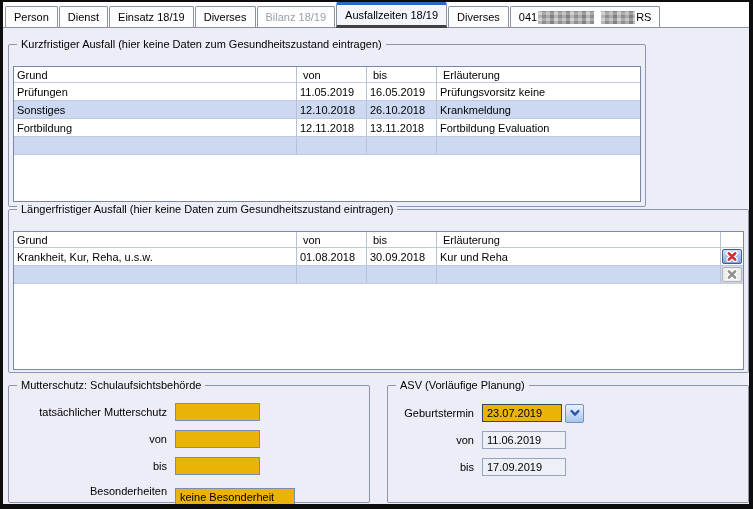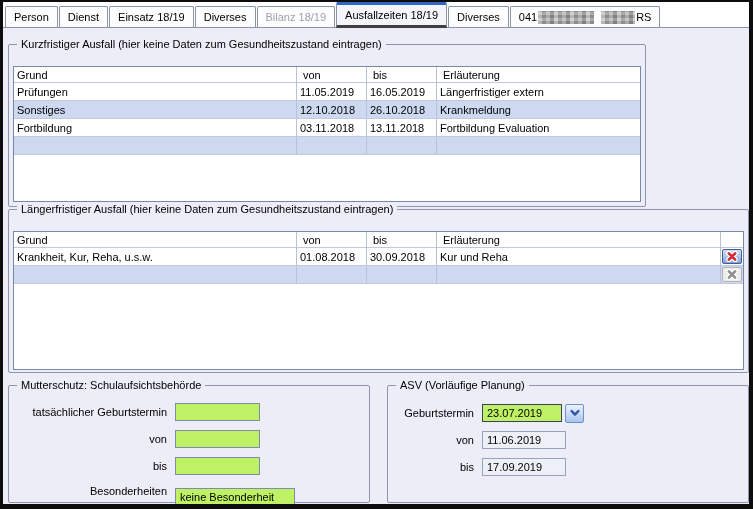--- a/index.html
+++ b/index.html
@@ -78,21 +78,21 @@
     display:flex; align-items:center; justify-content:center; cursor:pointer;
   }
   .delbtn.disabled { border-color:#b2b2b2; background:#ececec; cursor:default; }
   .delbtn .x-icon { display:flex; }
   
   .frow { position:absolute; left:0; right:0; height:18px; display:flex; align-items:center; }
   .flabel { text-align:right; padding-right:8px; line-height:17px; white-space:nowrap; }
   #gb-mutter .flabel { width:166px; }
   #gb-asv    .flabel { width:94px; }
   .field {
-    height:18px; border:1px solid #7f8bae; background:#bef264;
+    height:18px; border:1px solid #7f8bae; background:#eab308;
     font-family:"Liberation Sans", sans-serif; font-size:11px; color:#000;
     padding:0 4px; outline:none;
   }
   .field.w85  { width:85px; }
   .field.w120 { width:120px;margin-top:12px; }
   .field.w80  { width:80px; }
   .field.w84  { width:84px; }
   .field.combo { border-color:#39425e; }
   .field.ro { background:#eef0f8; border-color:#99a2bd; }
   .ddbtn {
@@ -142,21 +142,21 @@
             <span class="req"></span>
             <span>Erläuterung</span>
           </div>
         <div class="cell"></div>
       </div>
 
       <div class="trow">
         <div class="cell">Prüfungen</div>
         <div class="cell">11.05.2019</div>
         <div class="cell">16.05.2019</div>
-        <div class="cell">Längerfristiger extern</div>
+        <div class="cell">Prüfungsvorsitz keine</div>
         <div class="cell">
             <button class="delbtn">
               <span class="x-icon">
                 <svg width="12" height="11" viewBox="0 0 14 14">
                   <path d="M3 3 L11 11 M11 3 L3 11" stroke="#ffffff" stroke-width="6.5" stroke-linecap="round" fill="none"></path>
                   <path d="M3 3 L11 11 M11 3 L3 11" stroke="#d42a34" stroke-width="3.4" stroke-linecap="round" fill="none"></path>
                 </svg>
               </span>
             </button>
           </div>
@@ -174,21 +174,21 @@
                   <path d="M3 3 L11 11 M11 3 L3 11" stroke="#ffffff" stroke-width="6.5" stroke-linecap="round" fill="none"></path>
                   <path d="M3 3 L11 11 M11 3 L3 11" stroke="#d42a34" stroke-width="3.4" stroke-linecap="round" fill="none"></path>
                 </svg>
               </span>
             </button>
           </div>
       </div>
 
       <div class="trow">
         <div class="cell">Fortbildung</div>
-        <div class="cell">03.11.2018</div>
+        <div class="cell">12.11.2018</div>
         <div class="cell">13.11.2018</div>
         <div class="cell">Fortbildung Evaluation</div>
         <div class="cell">
             <button class="delbtn">
               <span class="x-icon">
                 <svg width="12" height="11" viewBox="0 0 14 14">
                   <path d="M3 3 L11 11 M11 3 L3 11" stroke="#ffffff" stroke-width="6.5" stroke-linecap="round" fill="none"></path>
                   <path d="M3 3 L11 11 M11 3 L3 11" stroke="#d42a34" stroke-width="3.4" stroke-linecap="round" fill="none"></path>
                 </svg>
               </span>
@@ -269,21 +269,21 @@
               </span>
             </button>
           </div>
       </div>
     </div>
   </div>
 
   <div class="groupbox" id="gb-mutter">
     <div class="legend">Mutterschutz: Schulaufsichtsbehörde</div>
     <div class="frow" style="top:17px;">
-      <div class="flabel">tatsächlicher Geburtstermin</div>
+      <div class="flabel">tatsächlicher Mutterschutz</div>
       <input class="field w85" value="" style="">
     </div>
     <div class="frow" style="top:44px;">
       <div class="flabel">von</div>
       <input class="field w85" value="" style="">
     </div>
     <div class="frow" style="top:71px;">
       <div class="flabel">bis</div>
       <input class="field w85" value="" style="">
     </div>

